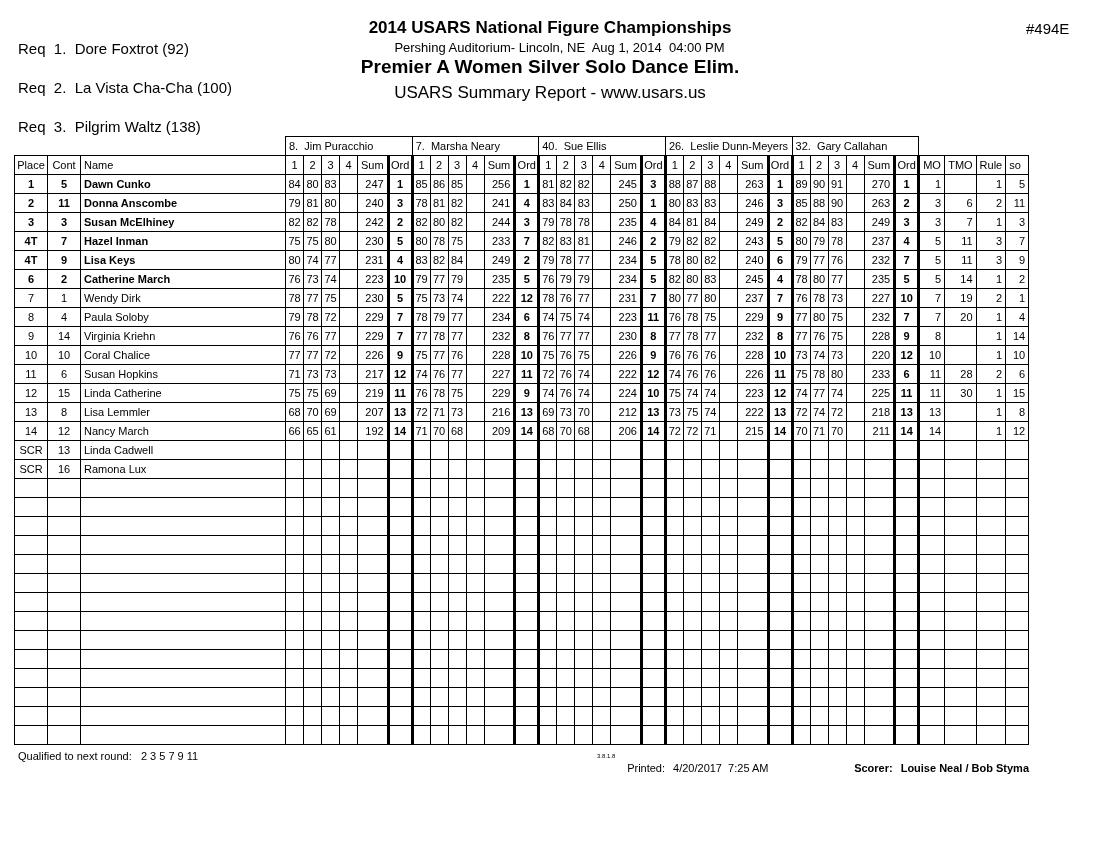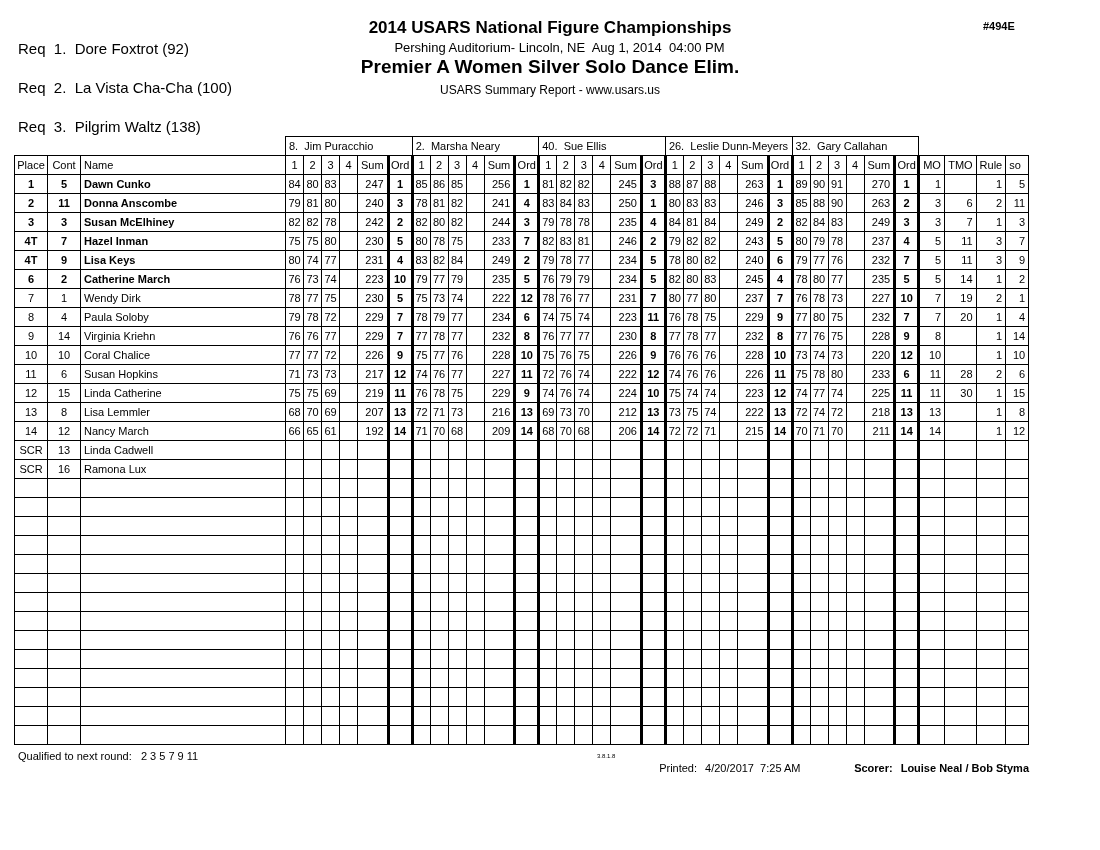--- a/index.html
+++ b/index.html
@@ -7,40 +7,40 @@
     width:1100px; height:850px; position:relative;
     background:#ffffff; color:#000000;
     font-family:"Liberation Sans", sans-serif;
   }
   .abs { position:absolute; white-space:pre; }
   .ctrblock { position:absolute; left:0; right:0; text-align:center; white-space:pre; }
   .reqs { left:18px; top:16px; font-size:15px; line-height:13px; }
   .title { top:18px; font-size:17px; font-weight:bold;text-align:center; }
   .venue { top:40px; font-size:13px;padding-left:19px; }
   .event { top:56px; font-size:19px; font-weight:bold; }
-  .report { top:83px; font-size:12px;text-align:center; }
-  .eventno { left:983px; top:20px; font-size:11px; font-weight:bold; }
+  .report { top:83px; font-size:17px;text-align:center; }
+  .eventno { left:1026px; top:20px; font-size:15px; font-weight:normal; }
 
   #grid { position:absolute; left:14px; top:136px; border-collapse:collapse; table-layout:fixed; }
   #grid td {
     border:1px solid #000; height:18px; padding:0 3px;
     font-size:11px; line-height:18px; overflow:hidden; white-space:pre;
   }
   #grid td.nb { border:none; }
   .gcell { text-align:left; }
   .ctr { text-align:center; padding:0 1px !important; }
   .rt  { text-align:right; }
   .nm  { text-align:left; }
   .b   { font-weight:bold; }
   .thk { border-left:3px solid #000 !important; border-right:3px solid #000 !important; }
   tr.cutoff td { border-bottom:4px solid #000; }
 
   .qualified { left:18px;  top:750px; font-size:11px; }
   .version   { left:597px; top:753px; font-size:6px; }
-  .printed   { left:621px; top:750px; font-size:11px;margin-left:32px; }
+  .printed   { left:621px; top:750px; font-size:11px; }
   .scorer    { left:848px; top:750px; font-size:11px;font-weight:bold; }
   .lbl { margin-right:8px; }
 </style>
 </head>
 <body>
 
 <div class="abs reqs">
   <div>Req  1.  Dore Foxtrot (92)</div>
   <div>Req  2.  La Vista Cha-Cha (100)</div>
   <div>Req  3.  Pilgrim Waltz (138)</div>
@@ -89,21 +89,21 @@
       <col style="width:24px">
       <col style="width:26px">
       <col style="width:27px">
       <col style="width:24px">
       <col style="width:23px">
     </colgroup>
   <tbody id="gridbody">
       <tr>
         <td class="nb" colspan="3"></td>
         <td class="gcell" colspan="6">8.  Jim Puracchio</td>
-        <td class="gcell" colspan="6">2.  Marsha Neary</td>
+        <td class="gcell" colspan="6">7.  Marsha Neary</td>
         <td class="gcell" colspan="6">40.  Sue Ellis</td>
         <td class="gcell" colspan="6">26.  Leslie Dunn-Meyers</td>
         <td class="gcell" colspan="6">32.  Gary Callahan</td>
         <td class="nb" colspan="4"></td>
       </tr>
       <tr>
         <td class="ctr">Place</td>
         <td class="ctr">Cont</td>
         <td class="nm">Name</td>
         <td class="ctr">1</td>

